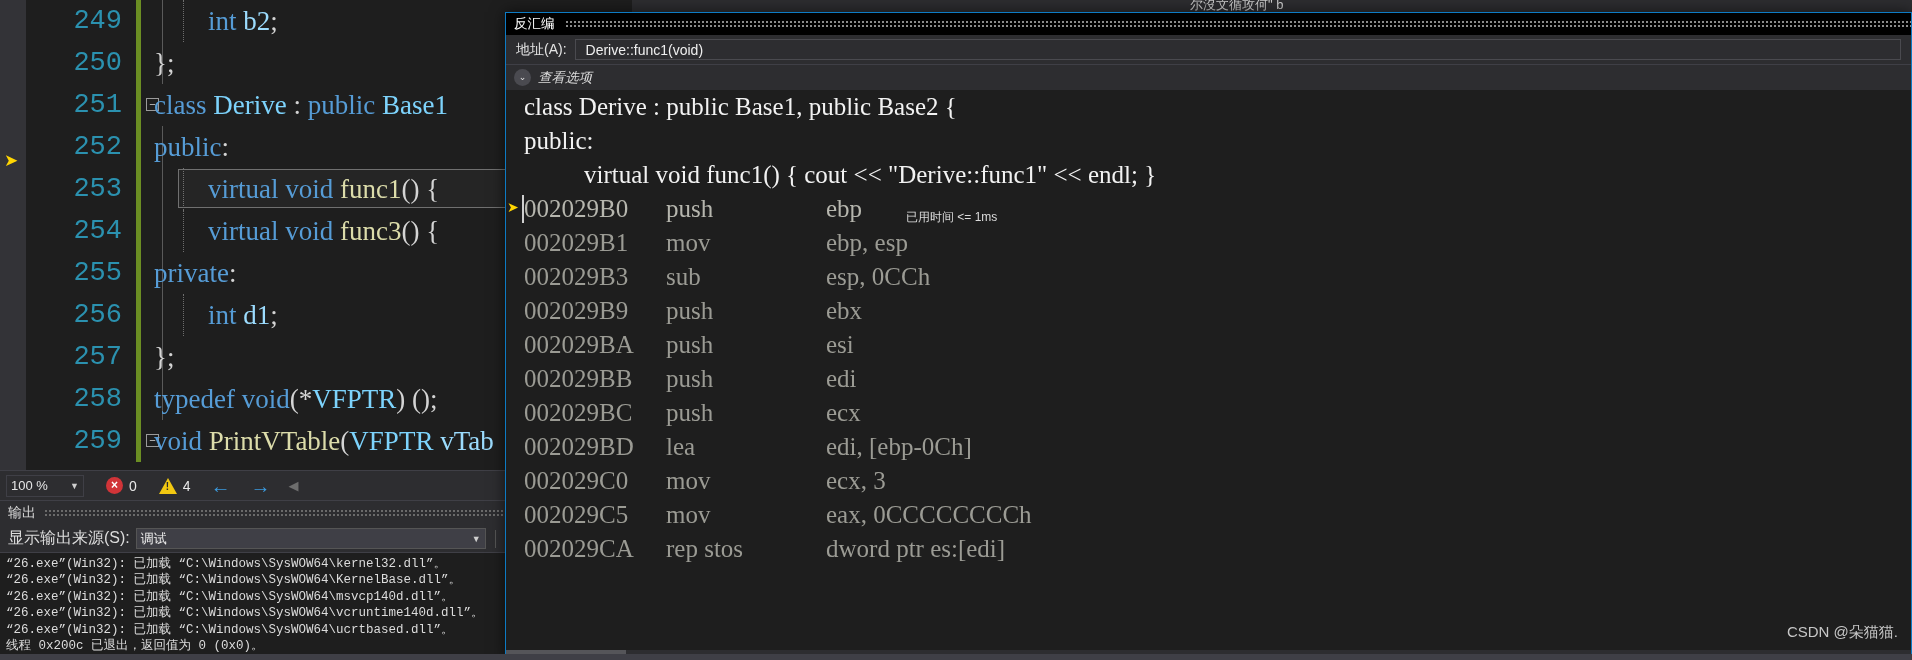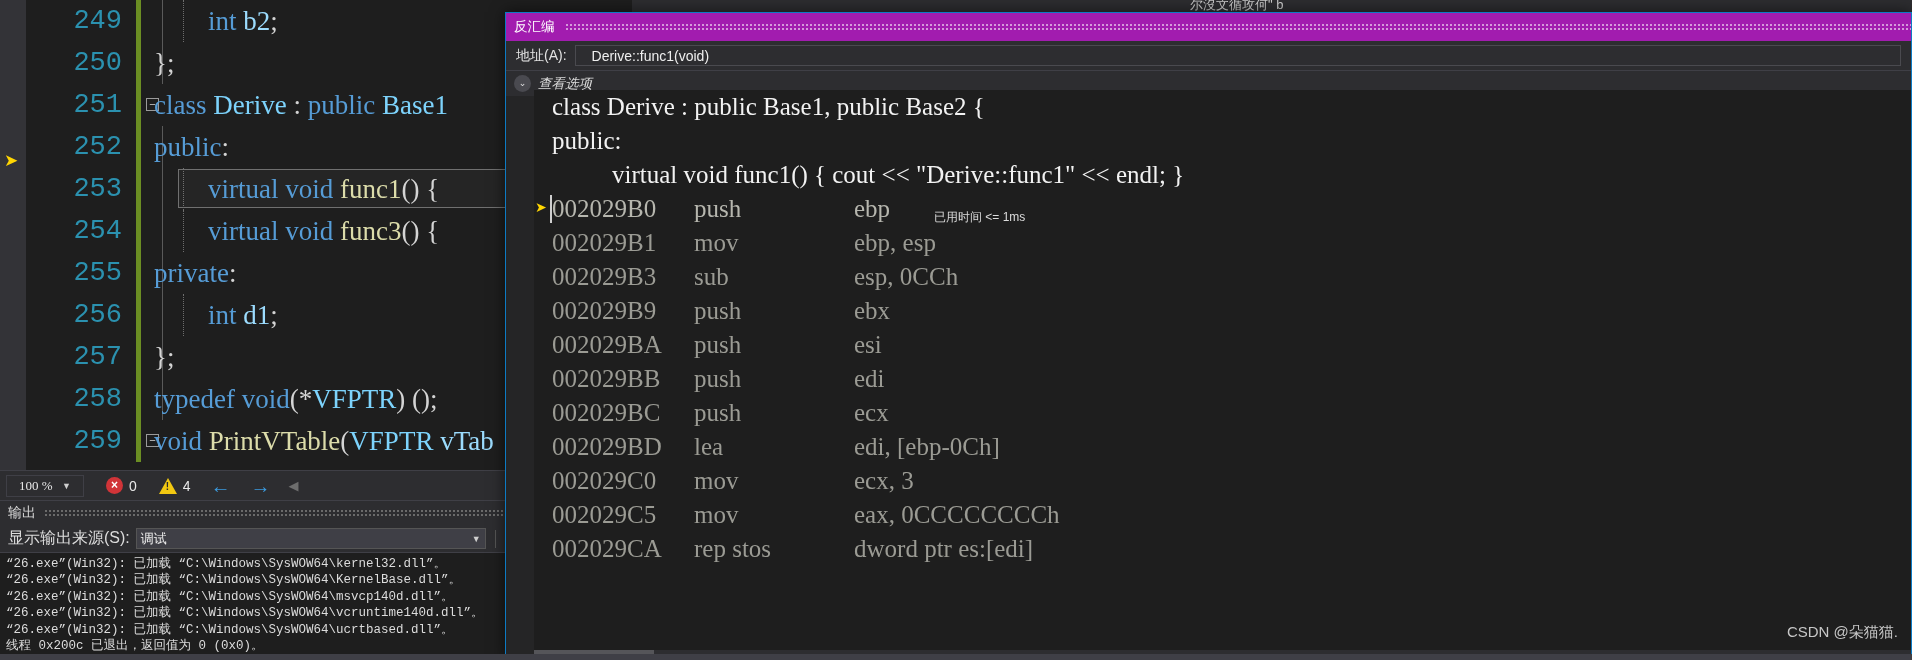--- a/index.html
+++ b/index.html
@@ -65,21 +65,21 @@
 
   
   .zoombar {
     position: absolute; left: 0; top: 470px; width: 632px; height: 30px;
     background: #2d2d30; border-top: 1px solid #3f3f46;
     display: flex; align-items: center; padding-left: 6px;
   }
   .zoom-select {
     display: flex; align-items: center; justify-content: space-between;
     width: 78px; height: 22px; background: #2d2d30; border: 1px solid #3f3f46;
-    color: #e6e6e6; font-size: 13px; padding: 0 12px; font-family: Liberation Serif, serif;
+    color: #e6e6e6; font-size: 13px; padding: 0 4px;
   }
   .caret-dn { font-size: 9px; color:#cfcfcf; }
   .err-badge, .warn-badge {
     display: flex; align-items: center; gap: 6px; margin-left: 22px;
     font-size: 14px; color: #e8e8e8;
   }
   .ico-err {
     width: 17px; height: 17px; border-radius: 50%; background: #d13438;
     color: #fff; font-size: 12px; font-weight: bold; line-height: 17px;
     text-align: center; font-family: "Liberation Sans", sans-serif;
@@ -133,52 +133,52 @@
     white-space: pre; overflow: hidden; height: 106px;
   }
 
   
   .disasm {
     position: absolute; left: 505px; top: 12px; width: 1407px; height: 648px;
     background: #252526; border: 1px solid #0d7bc4;
     box-shadow: 0 0 14px rgba(0,0,0,0.6);
   }
   .disasm-title {
-    height: 28px; background: #a21caf; display: flex; align-items: center;
+    height: 22px; background: #000000; display: flex; align-items: center;
     padding-left: 8px; position: relative; text-align: center;
   }
   .disasm-title-text { color: #fff; font-size: 13.5px; }
   .title-dots {
     flex: 1; margin-left: 10px; height: 9px;
     background-image: radial-gradient(rgba(255,255,255,.55) 0.9px, transparent 1px);
     background-size: 4px 4px;
   }
   .addr-row {
     height: 30px; background: #2d2d30; display: flex; align-items: center;
     padding-left: 10px; gap: 8px; border-bottom: 1px solid #3f3f46;
   }
   .addr-label { color: #e3e3e3; font-size: 14px; }
   .addr-input {
     flex: 1; height: 21px; background: #2d2d30; border: 1px solid #4a4a4f;
     color: #efefef; font-size: 14px; display: flex; align-items: center;
-    padding-left: 16px; margin-right: 10px;
+    padding-left: 10px; margin-right: 10px;
   }
   .viewopt-row {
     height: 25px; background: #2d2d30; display: flex; align-items: center;
     padding-left: 8px; gap: 7px;
   }
   .chevron-circle {
     width: 17px; height: 17px; border-radius: 50%; background: #4a4a50;
     color: #e0e0e0; font-size: 9px; line-height: 17px; text-align: center;
   }
   .viewopt-text { color: #dcdcdc; font-size: 13.5px; font-style: italic; }
 
   .disasm-body {
     position: absolute; left: 0; top: 77px; right: 0; bottom: 0;
-    background: #1e1e1e; overflow: hidden; margin-left: 28px;
+    background: #1e1e1e; overflow: hidden;
   }
   .disasm-gutter {
     position: absolute; left: 0; top: 0; width: 18px; height: 100%;
     background: #1e1e1e;
   }
   .src-line {
     font-family: "Liberation Serif", serif; font-size: 25px;
     color: #f2f2f2; white-space: pre; height: 34px; line-height: 34px;
     padding-left: 18px;
   }

